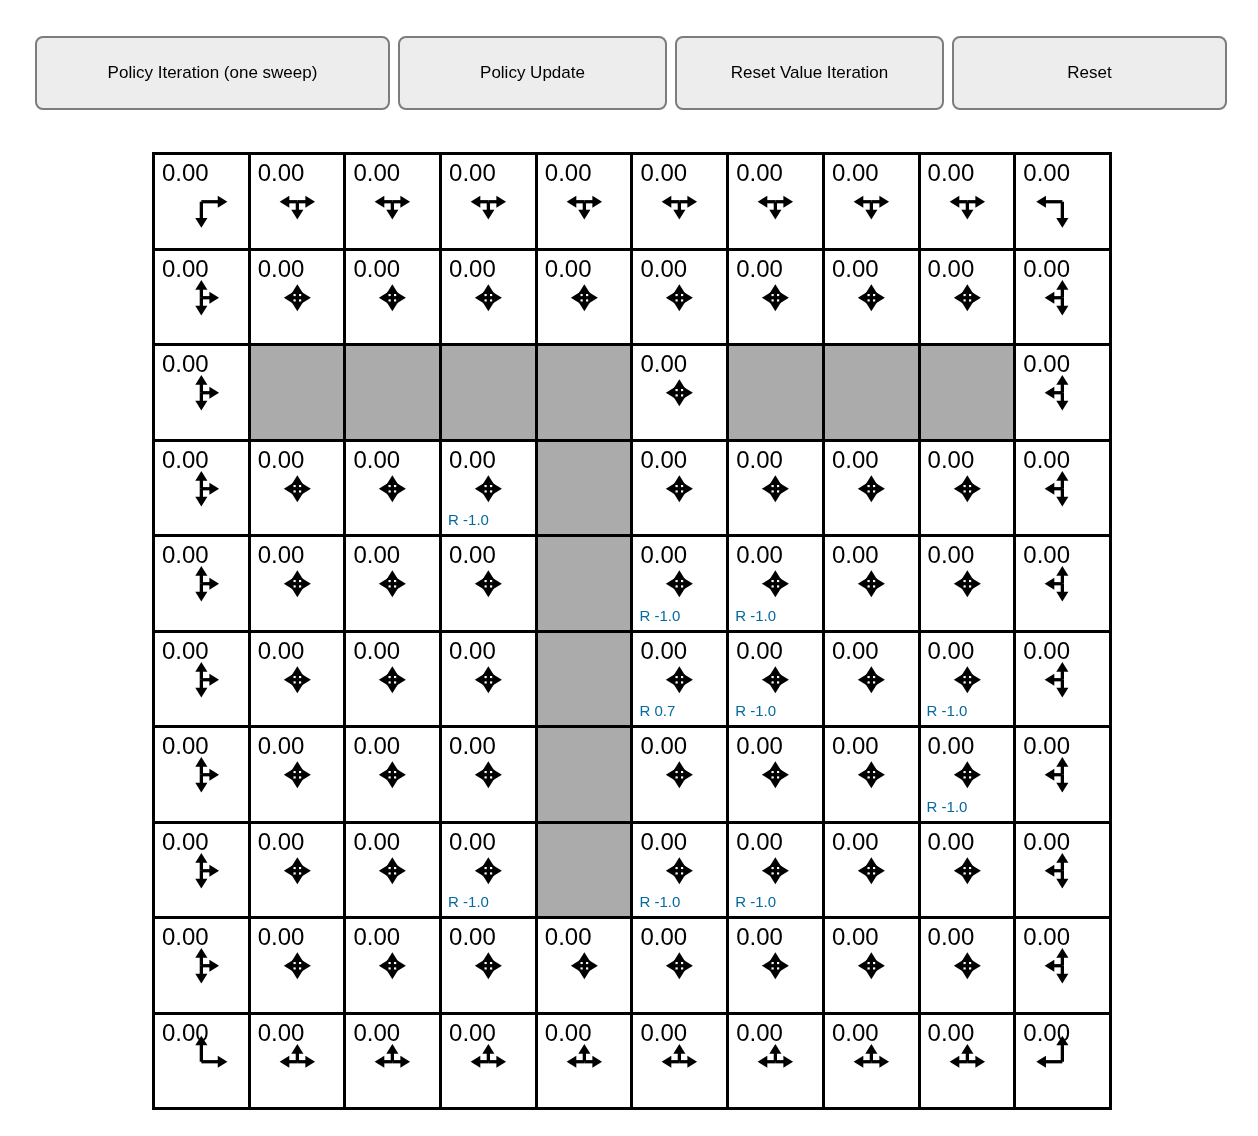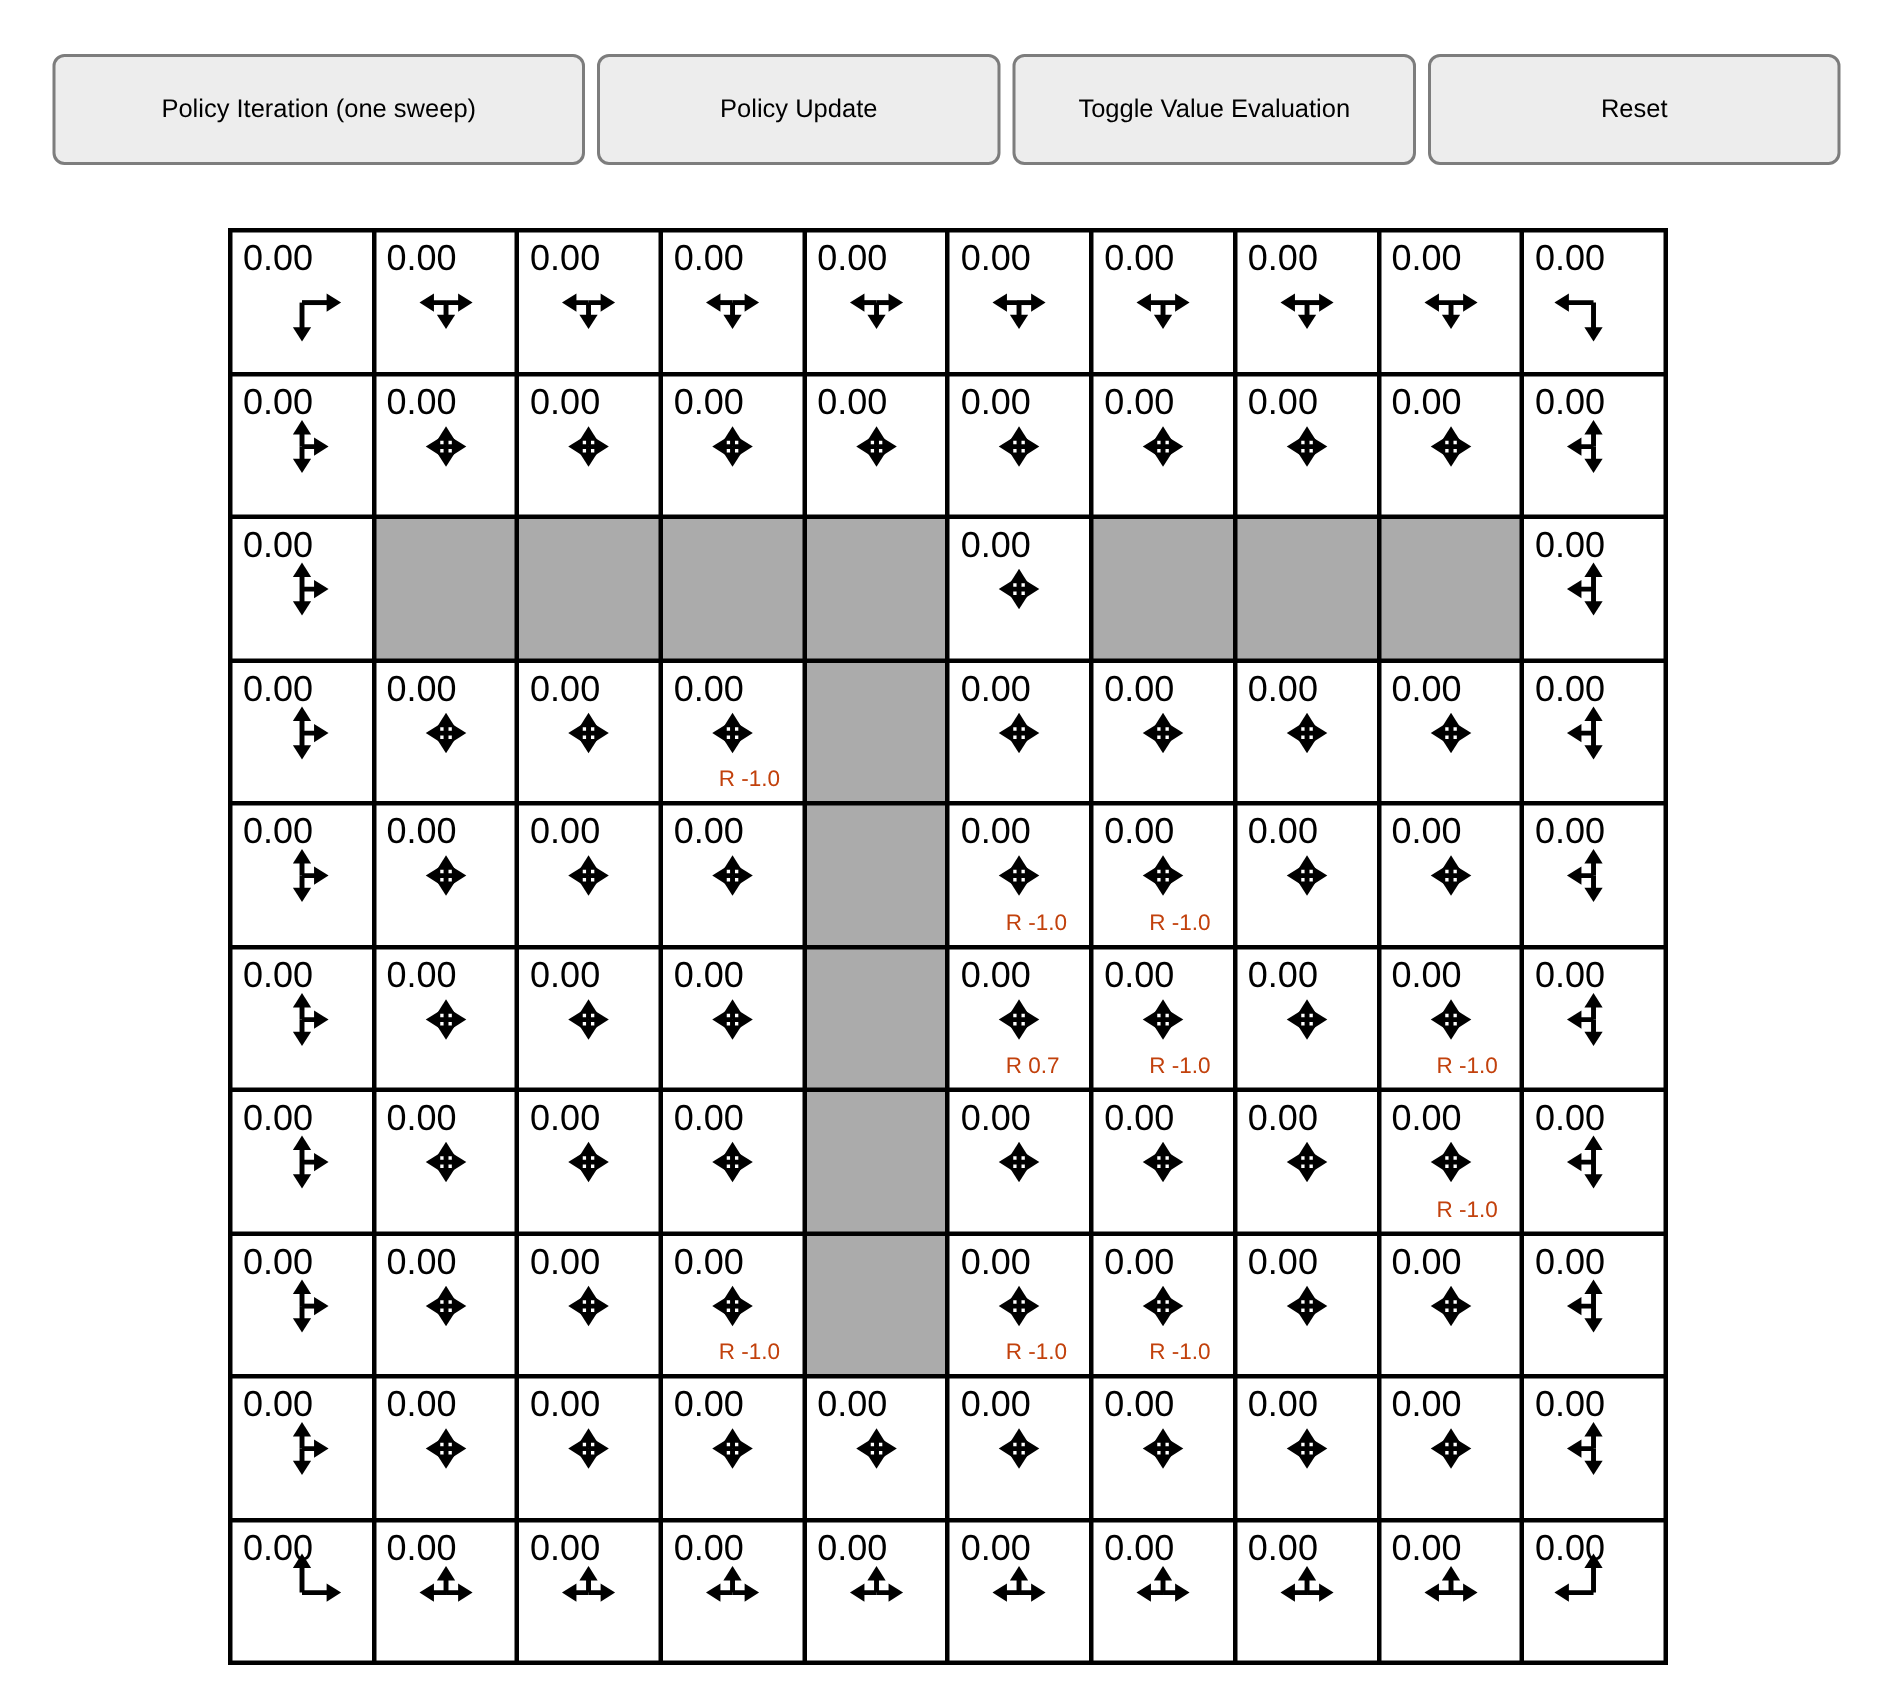--- a/index.html
+++ b/index.html
@@ -23,31 +23,31 @@
     box-sizing:border-box;display:grid;
     grid-template-columns:repeat(10,1fr);grid-template-rows:repeat(10,1fr);
     background:#000;padding:3px;grid-gap:3px;
   }
   .cell{position:relative;background:#fff;}
   .cell .val{
     position:absolute;left:7px;top:4px;font-size:24px;line-height:28px;color:#000;
     white-space:nowrap;
   }
   .cell .reward{
-    position:absolute;left:6px;bottom:6px;font-size:15px;color:#c2410c;white-space:nowrap;margin-left:31px;
+    position:absolute;left:6px;bottom:6px;font-size:15px;color:#0369a1;white-space:nowrap;
   }
   .cell svg{position:absolute;left:0;top:0;width:100%;height:100%;}
 </style>
 </head>
 <body>
 
 <div class="toolbar">
   <button class="btn b1">Policy Iteration (one sweep)</button>
   <button class="btn b2">Policy Update</button>
-  <button class="btn b3">Toggle Value Evaluation</button>
+  <button class="btn b3">Reset Value Iteration</button>
   <button class="btn b4">Reset</button>
 </div>
 
 <div class="grid" id="grid" style="background: rgb(0, 0, 0);">
     <div class="cell" style="background: rgb(255, 255, 255);">
       <span class="val">0.00</span>
       <svg viewBox="0 0 96 96" preserveAspectRatio="none">
         <line x1="48" y1="48.5" x2="67" y2="48.5" stroke="#000000" stroke-width="3.4"></line>
         <polygon points="75,48.5 65,54.8 65,42.2" fill="#000000"></polygon>
         <line x1="48" y1="48.5" x2="48" y2="67.5" stroke="#000000" stroke-width="3.4"></line>

